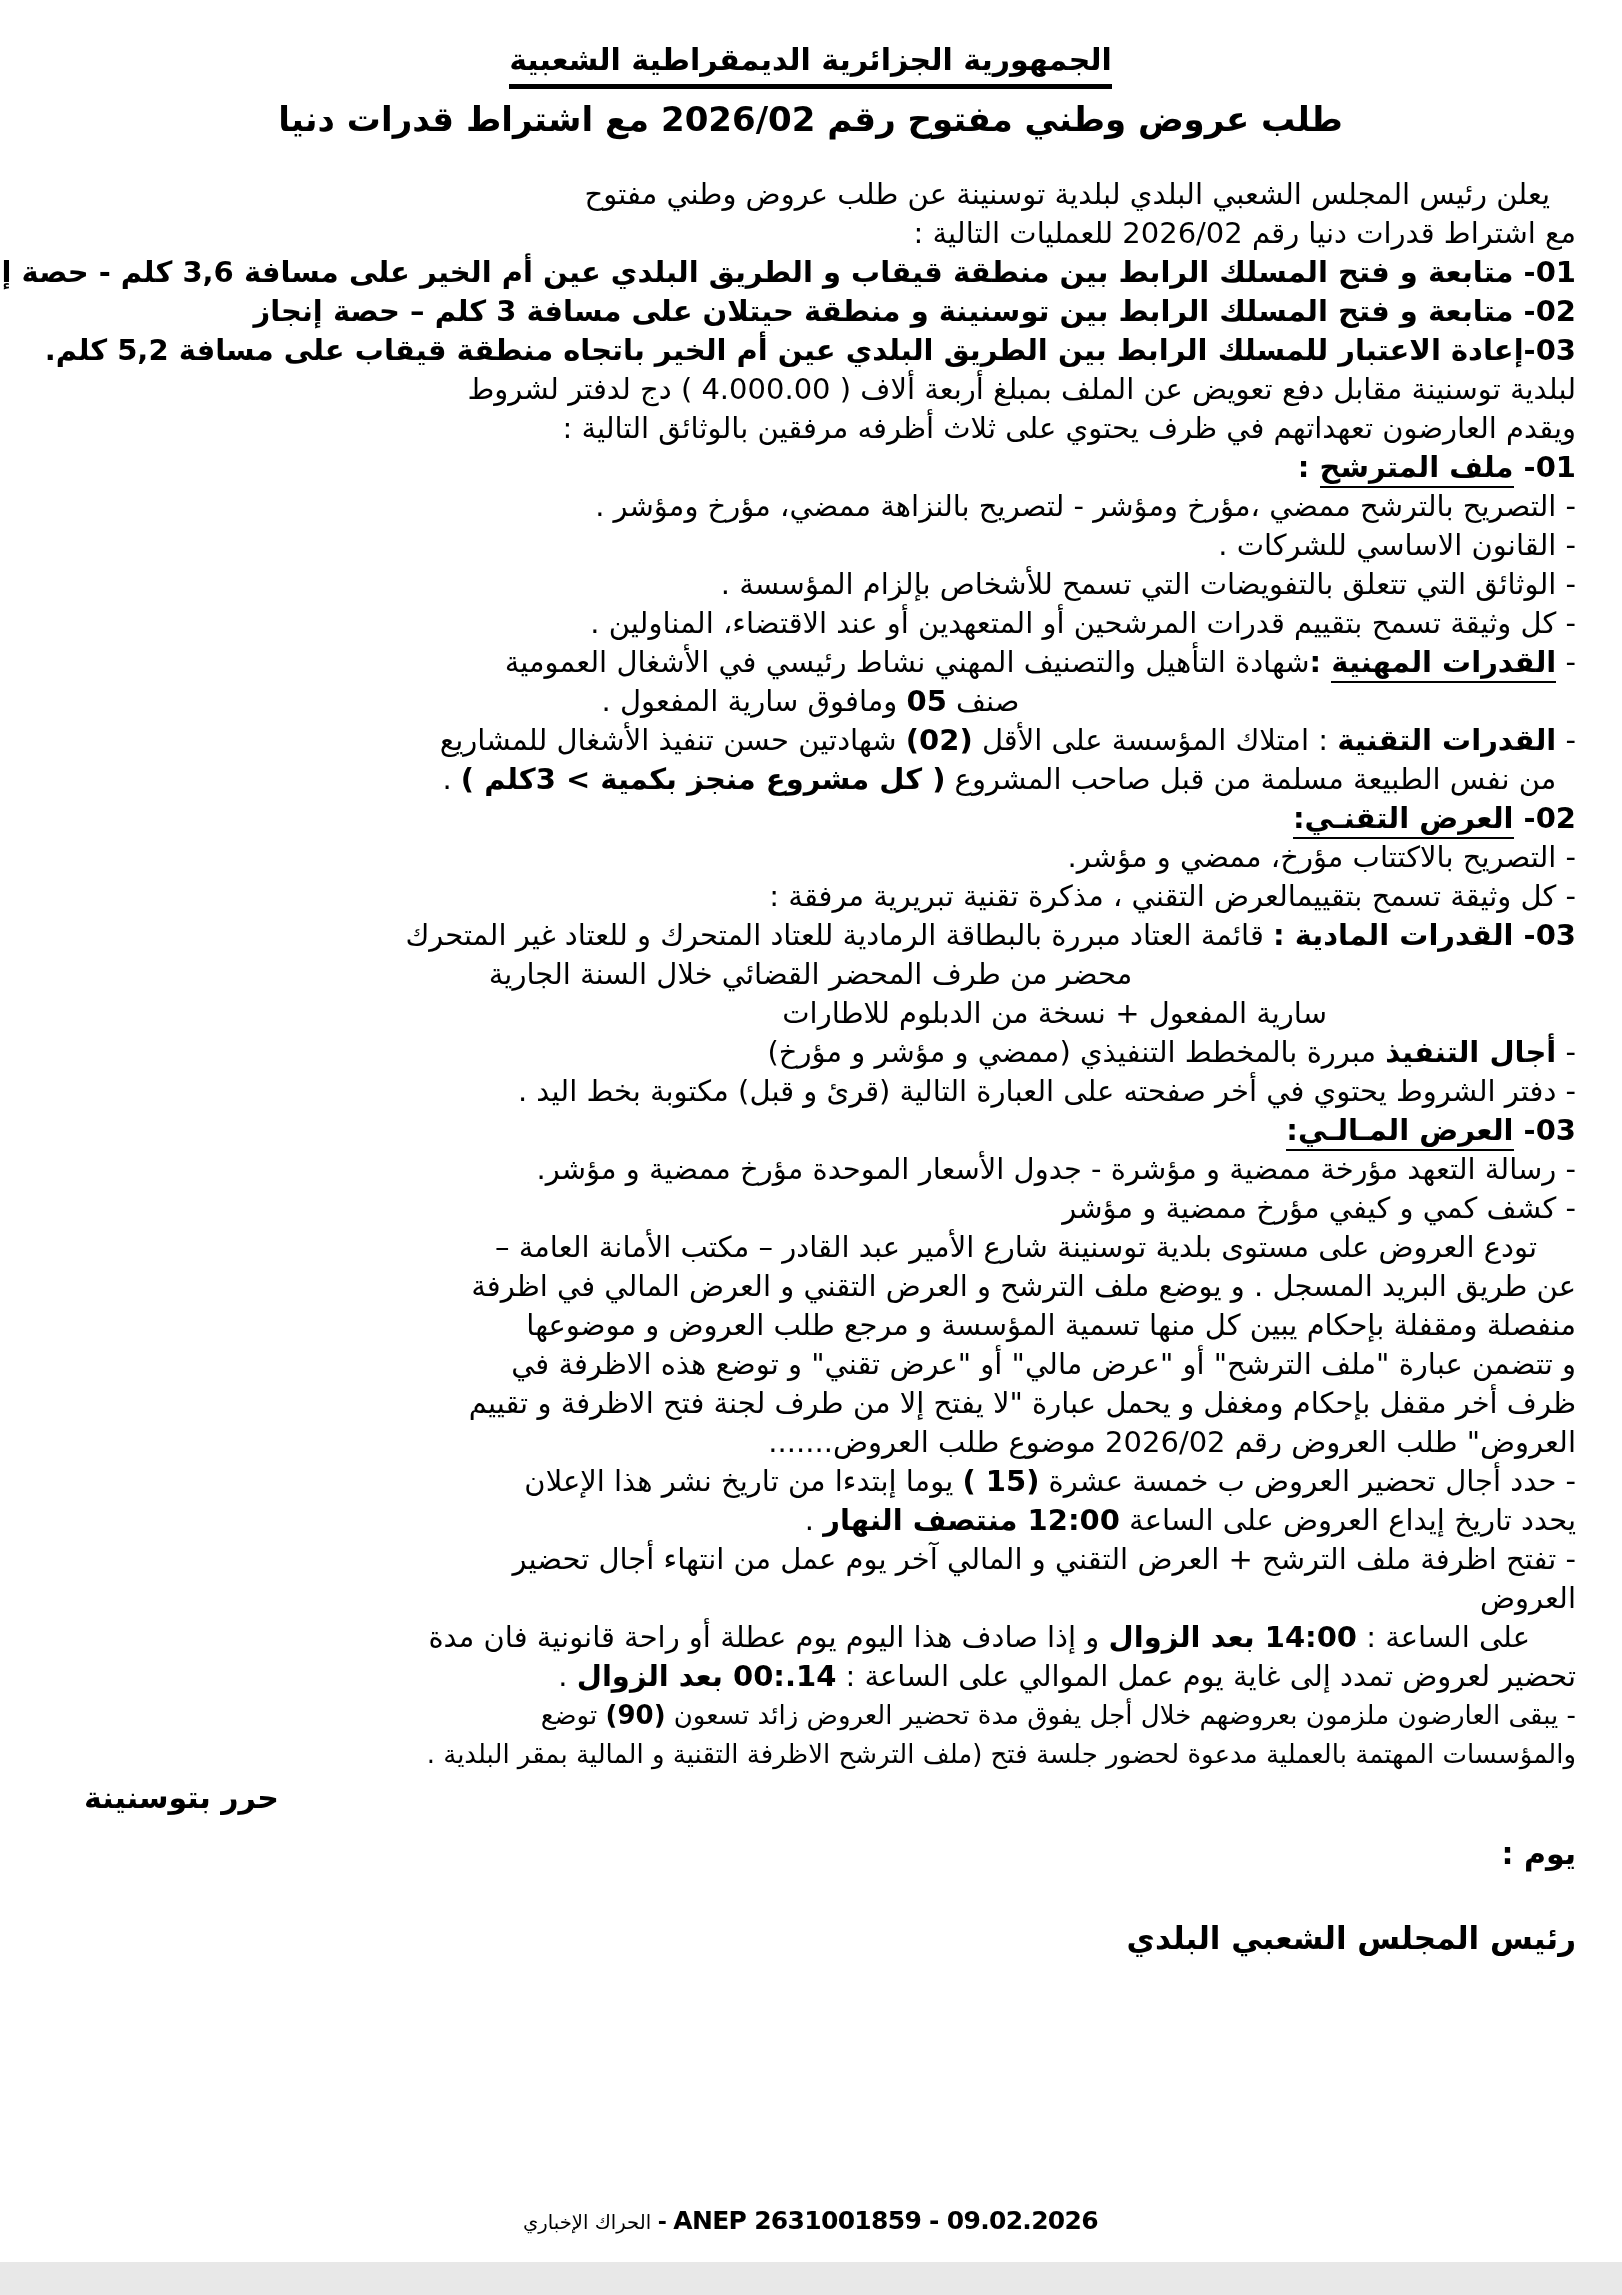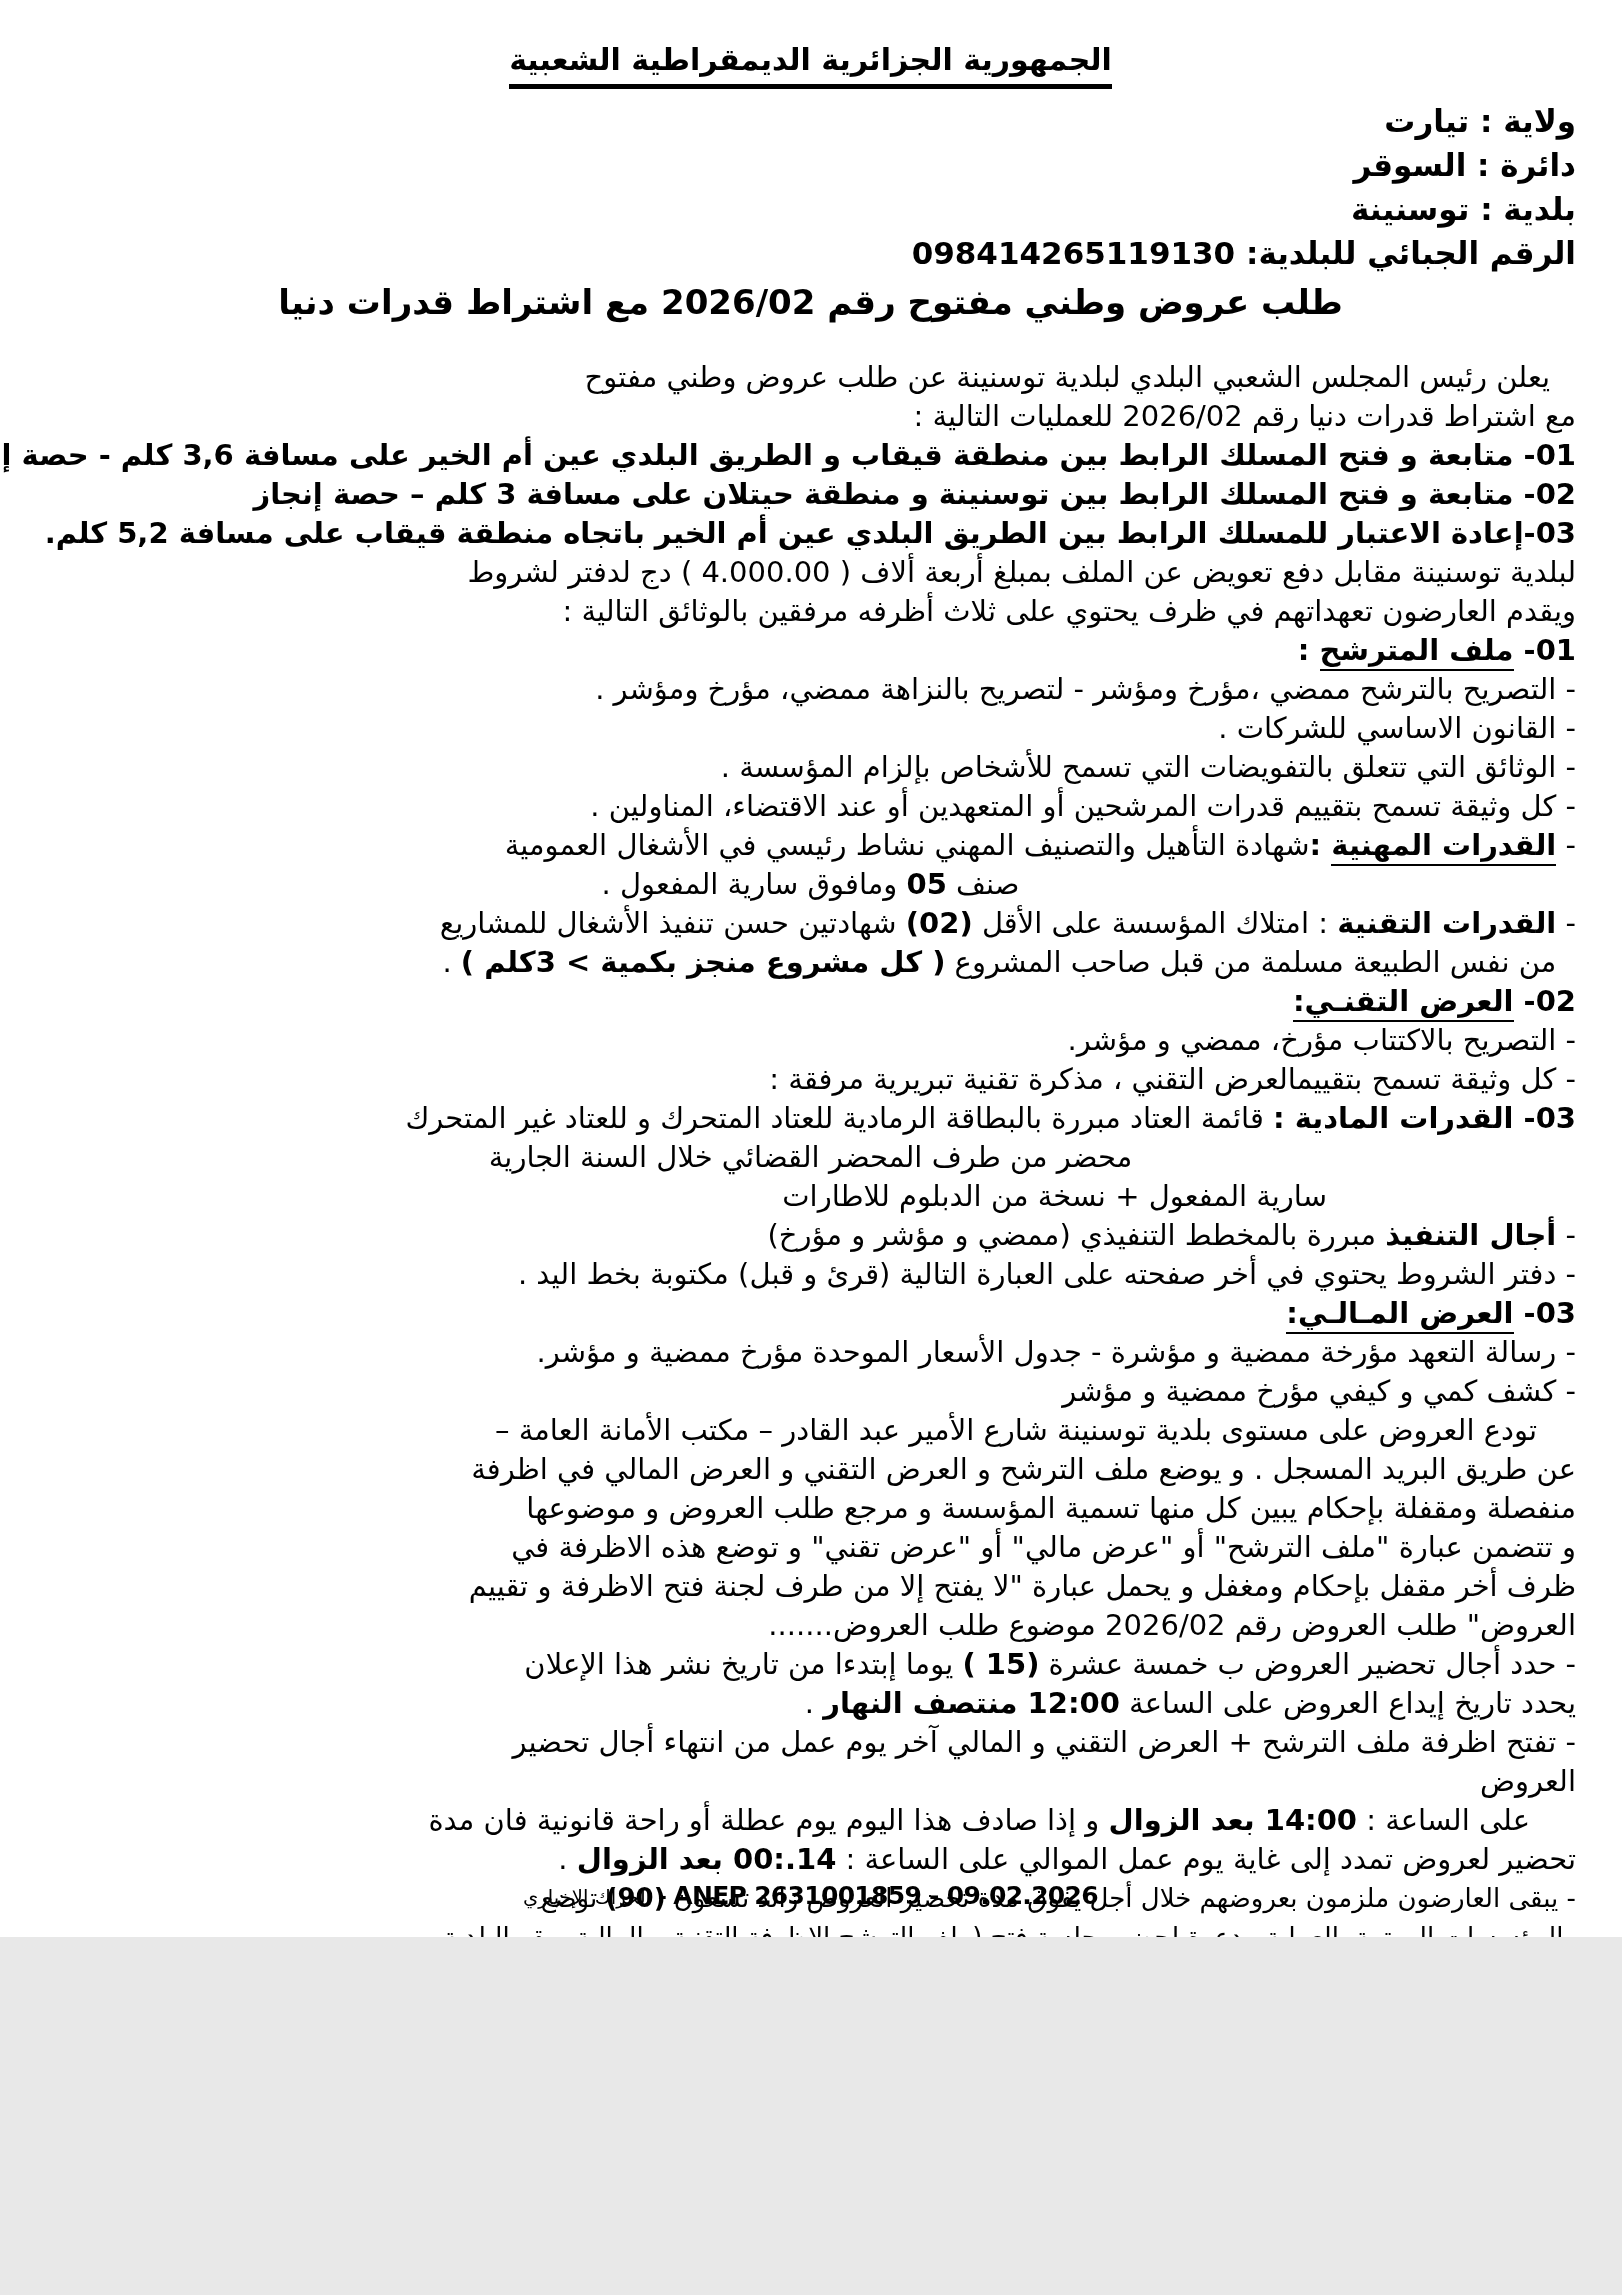--- a/index.html
+++ b/index.html
@@ -1,17 +1,17 @@
 <!DOCTYPE html>
 <html lang="ar" dir="rtl" style="font-size:10.5px"><head>
 <meta charset="utf-8">
 <style>
   html,body{margin:0;padding:0;background:#e8e8e8;}
   .page{
-    width:1623px;height:1937px;background:#ffffff;position:relative;
+    width:1623px;height:2262px;background:#ffffff;position:relative;
     font-family:"DejaVu Sans",sans-serif;color:#000;direction:rtl;overflow:hidden;
   }
   .content{padding:42px 46px 0 46px;}
   .gov-title{text-align:center;font-weight:bold;font-size:30px;margin-bottom:22px;}
   .gov-underline{border-bottom:5.2px solid #000;padding-bottom:6.5px;}
   .hdr-block{text-align:right;font-weight:bold;font-size:31px;line-height:44px;}
   .hdr-num{letter-spacing:0.7px;}
   .main-title{text-align:center;font-weight:bold;font-size:34px;margin-top:6.5px;margin-bottom:5.2px;white-space:nowrap;}
   .body-lines{margin-top:1.3px;}
   .line{font-size:29px;line-height:39px;white-space:nowrap;}
@@ -31,29 +31,20 @@
 </head>
 <body>
 
 <div class="page">
   <div class="content">
 
     <div class="gov-title">
       <span class="gov-underline">الجمهورية الجزائرية الديمقراطية الشعبية</span>
     </div>
 
-    <div class="hdr-block">
-      <div class="hdr-line">ولاية : تيارت</div>
-      <div class="hdr-line">دائرة : السوقر</div>
-      <div class="hdr-line">بلدية : توسنينة</div>
-      <div class="hdr-line">
-        <span>الرقم الجبائي للبلدية:</span>
-        <span class="hdr-num">098414265119130</span>
-      </div>
-    </div>
 
     <div class="main-title">طلب عروض وطني مفتوح رقم  2026/02 مع اشتراط قدرات دنيا</div>
 
     <div class="body-lines">
         <div class="line a-right" style="padding-right: 26px; margin-top: 36px;"><span>يعلن رئيس المجلس الشعبي البلدي لبلدية توسنينة  عن طلب عروض وطني مفتوح</span></div>
         <div class="line a-right"><span>مع اشتراط قدرات دنيا رقم 2026/02  للعمليات  التالية :</span></div>
         <div class="line a-right"><span class="b">01- متابعة  و فتح المسلك الرابط بين منطقة  قيقاب و الطريق البلدي عين أم الخير على مسافة 3,6 كلم  - حصة إنجاز</span></div>
         <div class="line a-right"><span class="b">02-  متابعة  و  فتح المسلك الرابط بين توسنينة  و  منطقة حيتلان  على مسافة 3 كلم – حصة إنجاز</span></div>
         <div class="line a-right"><span class="b">03-إعادة الاعتبار للمسلك الرابط بين الطريق البلدي عين أم الخير باتجاه منطقة قيقاب على مسافة 5,2 كلم.</span></div>
         <div class="line a-right"><span>لبلدية توسنينة  مقابل دفع تعويض عن الملف بمبلغ أربعة  ألاف   ( 4.000.00 ) دج لدفتر لشروط</span></div>

